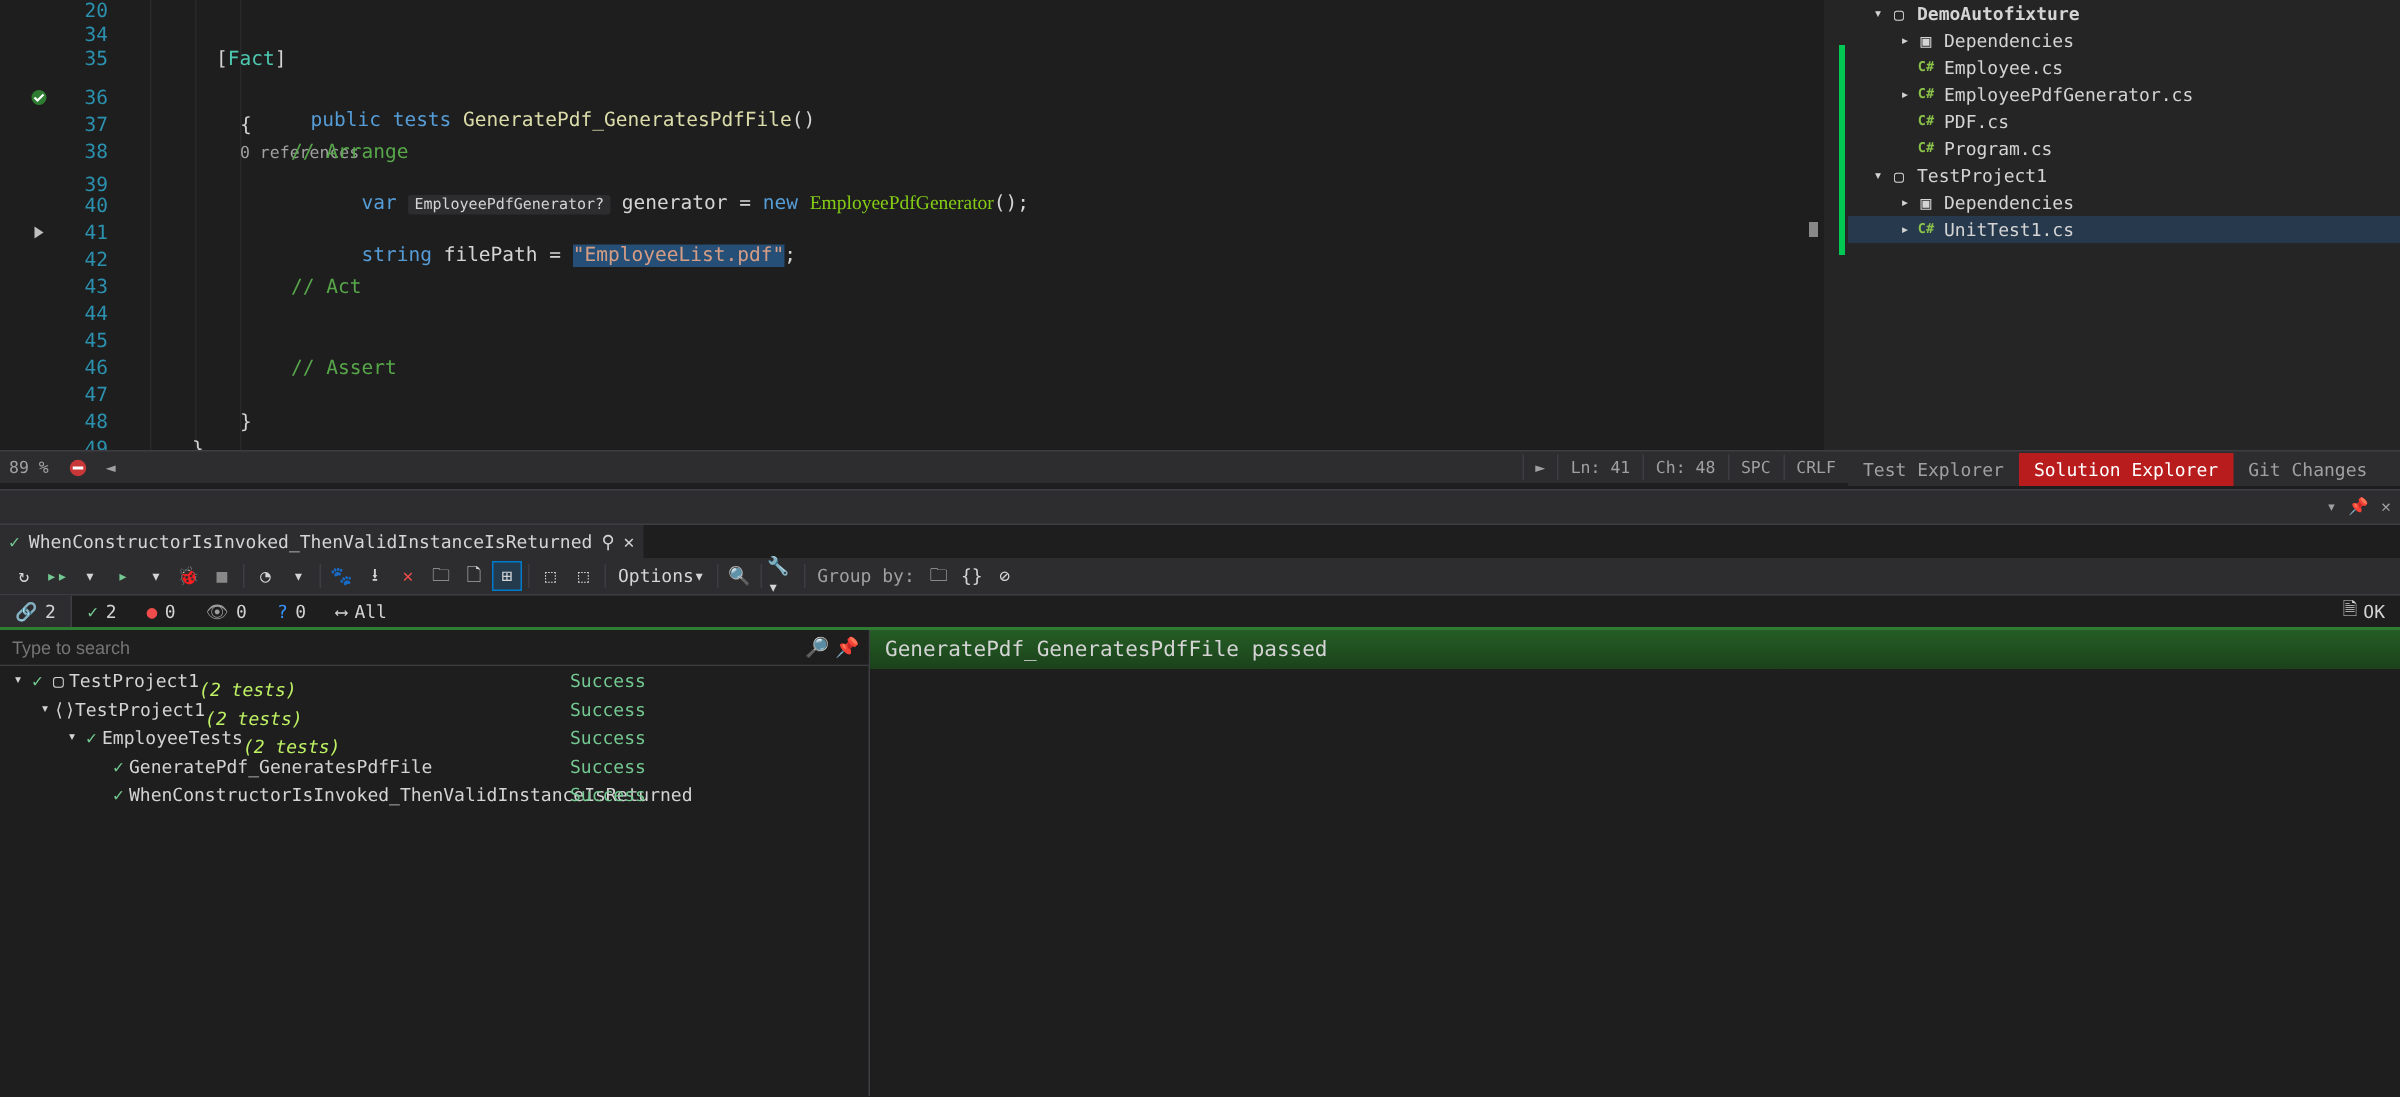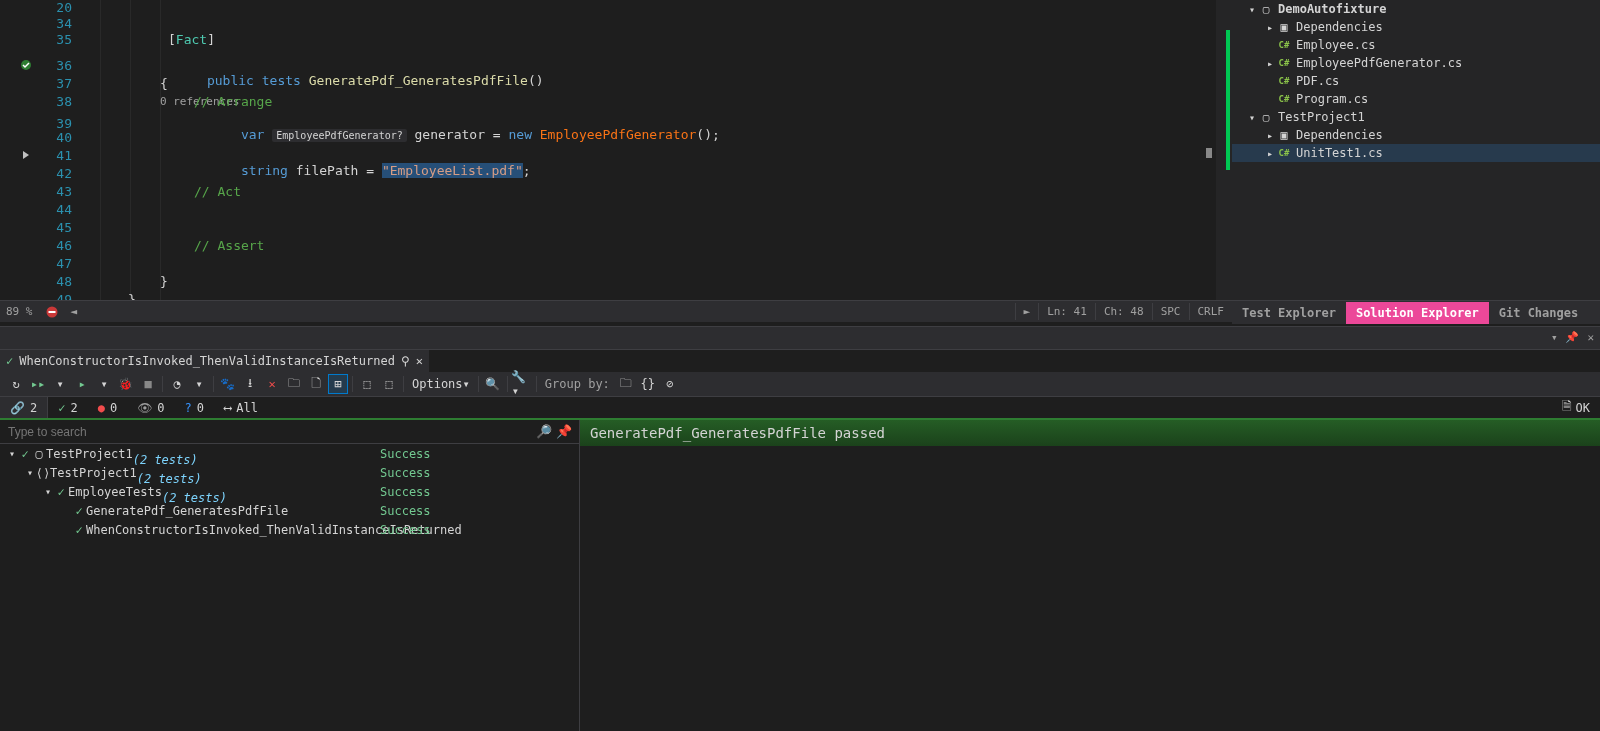--- a/index.html
+++ b/index.html
@@ -12,21 +12,21 @@
     height: 731px;
     overflow: hidden;
     position: relative;
   }
   .main-layout { display:flex; height:320px; }
   .code-col { width:1232px; position:relative; background:#1e1e1e; }
   .gutter { position:absolute; left:0; top:0; width:90px; height:300px; background:#1e1e1e; }
   .ln { position:absolute; color:#2b91af; font-family:Consolas,monospace; font-size:13px; text-align:right; right:18px; }
   .line { position:absolute; left:100px; font-family:Consolas,monospace; font-size:13px; white-space:pre; }
   .kw-blue { color:#569cd6; }
-  .kw-teal { color:#f97316; }
+  .kw-teal { color:#84cc16;font-family:Liberation Serif, serif; }
   .comment { color:#57a64a; }
   .method { color:#dcdcaa; }
   .str { color:#d69d85; }
   .punct { color:#d4d4d4; }
   .param-hint { color:#9cdcfe; font-size:11px; }
   .attr { color:#4ec9b0; }
   .num { color:#b5cea8; }
   .ref-lens { color:#a0a0a0; font-size:11px; position:absolute;margin-top:48px; }
   .type-hint { background:#2d2d30; color:#d4d4d4; font-size:10px; padding:1px 4px; border-radius:2px;text-align:right; }
   .vr { position:absolute; top:0; height:300px; width:1px; background:rgba(255,255,255,0.05); }
@@ -41,22 +41,22 @@
   
   .solexp { position:absolute; left:1232px; top:0; width:368px; height:300px; background:#252526; color:#d4d4d4; }
   .se-row { display:flex; align-items:center; height:18px; font-size:12px; padding-left:8px; }
   .se-row.sel { background:rgba(51,153,255,0.18); }
   .se-caret { width:12px; text-align:center; color:#d4d4d4; font-size:10px; }
   .se-icon { width:16px; height:14px; display:flex; align-items:center; justify-content:center; margin-right:4px; }
   .cs-ico { color:#8bc34a; font-size:9px; font-weight:bold; }
   .proj-ico { color:#d4d4d4; font-size:11px; }
   
   .se-tabs { position:absolute; left:1232px; top:300px; width:368px; height:24px; display:flex; align-items:center; background:#2d2d30; border-top:1px solid #3e3e42; font-size:12px; }
-  .se-tab { padding:4px 10px; color:#a0a0a0;font-weight:bold; }
-  .se-tab.act { background:#ec4899; color:#fff; }
+  .se-tab { padding:4px 10px; color:#a0a0a0; }
+  .se-tab.act { background:#b91c1c; color:#fff; }
   
   .uts-title { position:absolute; left:0; top:326px; width:100%; height:24px; background:#2d2d30; border-top:1px solid #3e3e42; border-bottom:1px solid #3e3e42; display:flex; align-items:center; padding-left:6px; font-size:12px; color:#d4d4d4; }
   .uts-tabbar { position:absolute; left:0; top:350px; width:100%; height:22px; background:#1e1e1e; display:flex; align-items:center; }
   .uts-tab { display:flex; align-items:center; height:22px; padding:0 6px; background:#2d2d30; border-right:1px solid #1e1e1e; font-size:12px; color:#d4d4d4; gap:6px; }
   .pass-ico { color:#73c991; font-weight:bold; }
   .fail-ico { color:#f14c4c; font-weight:bold; }
   .skip-ico { color:#9e9e9e; }
   .pend-ico { color:#3794ff; }
   .pin-ico, .close-ico { color:#d4d4d4; cursor:pointer; }
   
@@ -73,21 +73,21 @@
   
   .uts-body { position:absolute; left:0; top:420px; width:100%; height:311px; display:flex; background:#1e1e1e; }
   .uts-tree { width:580px; border-right:1px solid #3e3e42; display:flex; flex-direction:column; }
   .search-box { position:relative; height:24px; border-bottom:1px solid #3e3e42; }
   .search-box input { width:100%; height:100%; background:#1e1e1e; border:none; color:#d4d4d4; padding:0 8px; outline:none; font-size:12px; }
   .search-icons { position:absolute; right:6px; top:4px; display:flex; gap:4px; color:#a0a0a0; }
   .t-row { display:flex; align-items:center; height:19px; font-size:12px; padding-left:6px; }
   .t-row .tcar { color:#d4d4d4; width:12px; font-size:10px; display:inline-block; text-align:center; }
   .t-row .tico { width:14px; display:inline-flex; justify-content:center; }
   .t-row .tname { color:#d4d4d4; }
-  .t-row .tcount { color:#7dd3fc; font-style:italic;margin-top:12px; }
+  .t-row .tcount { color:#bef264; font-style:italic;margin-top:12px; }
   .t-row .tstatus { position:absolute; left:380px; color:#73c991; }
   .uts-detail { flex:1; padding:8px 10px; }
   .uts-detail-title { font-size:14px; color:#d4d4d4; }
   .uts-detail-bar { background:linear-gradient(#255d25,#1b421b); width:100%; padding:5px 10px; }
 
   .title-icons { position:absolute; right:6px; top:4px; display:flex; gap:8px; color:#a0a0a0; font-size:11px; cursor:pointer; }
   svg { display:block; }
 </style>
 </head>
 <body>
@@ -123,21 +123,21 @@
     <div class="glyph" style="top:149px;left:20px">
       <svg width="12" height="12" viewBox="0 0 12 12">
           <path d="M3 2l6 4-6 4z" fill="#c0c0c0"></path>
         </svg>
     </div>
 
     <div class="vr" style="left:100px"></div>
       <div class="vr" style="left:130px"></div>
       <div class="vr" style="left:160px"></div>
 
-    <div class="line" style="top:32px;left:168px"><span class="punct">[</span><span class="attr">Fact</span><span class="punct">]</span></div>
+    <div class="line" style="top:32px;left:144px"><span class="punct">[</span><span class="attr">Fact</span><span class="punct">]</span></div>
     <div class="ref-lens" style="top:47px;left:160px">0 references</div>
     <div class="line" style="top:58px;left:160px">
       <span class="kw-blue">public</span> <span class="kw-blue">tests</span> <span class="method">GeneratePdf_GeneratesPdfFile</span><span class="punct">()</span>
     </div>
     <div class="line punct" style="top:76px;left:160px">{</div>
     <div class="line comment" style="top:94px;left:194px">// Arrange</div>
     <div class="line" style="top:112px;left:194px">
       <span class="kw-blue">var</span> <span class="type-hint">EmployeePdfGenerator?</span> <span class="punct">generator</span> <span class="punct">=</span> <span class="kw-blue">new</span> <span class="kw-teal">EmployeePdfGenerator</span><span class="punct">();</span>
     </div>
     <div class="line" style="top:148px;left:194px">

